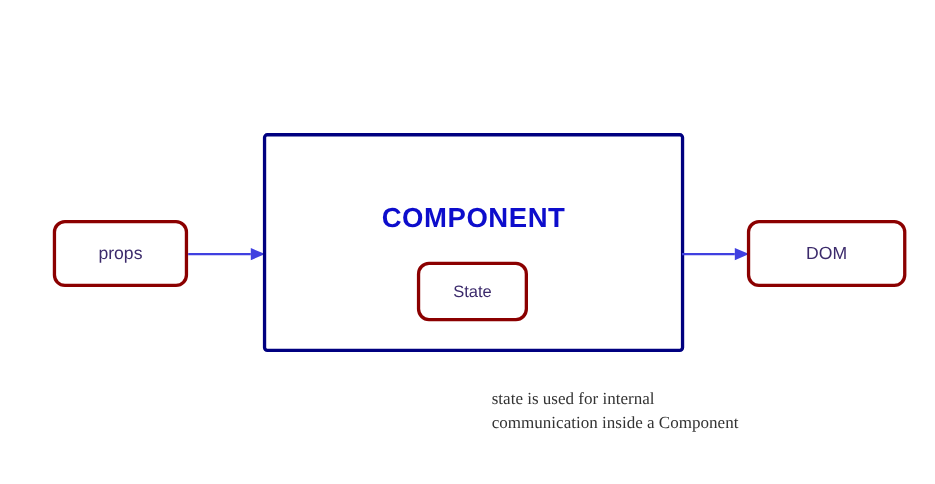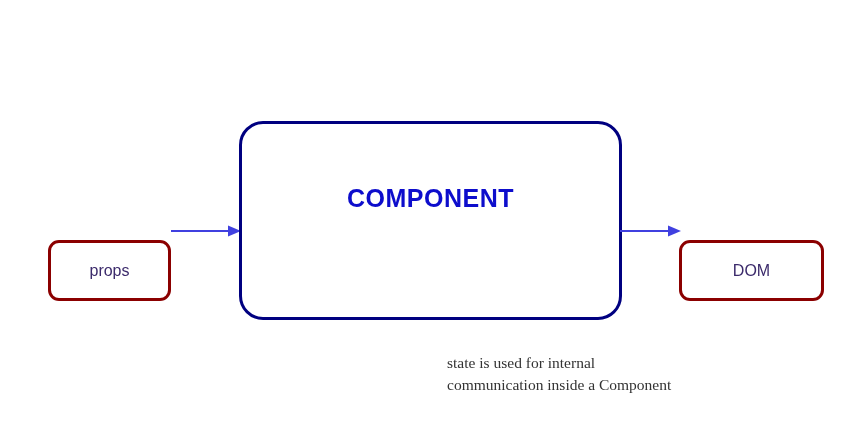--- a/index.html
+++ b/index.html
@@ -19,21 +19,20 @@
   }
 
   
   .node-box {
     position: absolute;
     box-sizing: border-box;
     background: #ffffff;
     display: flex;
     align-items: center;
     justify-content: center;
-    margin-top: 40px;
   }
 
   .red-box {
     border: 3px solid #8b0000;
     border-radius: 11px;
   }
 
   .red-box .node-label {
     color: #3b2a6b;
     font-family: "Liberation Sans", sans-serif;
@@ -61,21 +60,21 @@
 
   
   #component-box {
     position: absolute;
     box-sizing: border-box;
     left: 239px;
     top: 121px;
     width: 383px;
     height: 199px;
     border: 3px solid #000080;
-    border-radius: 24px;
+    border-radius: 4px;
     background: #ffffff;
   }
 
   #component-title {
     position: absolute;
     left: 0;
     right: 0;
     top: 62px;
     text-align: center;
     color: #0d0dcc;
@@ -140,20 +139,23 @@
 
   <svg id="arrow-props-component" class="arrow" viewBox="0 0 70 14">
     <line x1="0" y1="7" x2="57" y2="7" stroke="#4040e0" stroke-width="2"></line>
     <polygon points="57,1.5 70,7 57,12.5" fill="#4040e0"></polygon>
   </svg>
 
   <div id="component-box">
     <div id="component-title">COMPONENT</div>
   </div>
 
+  <div id="state-box" class="node-box red-box">
+    <span class="node-label">State</span>
+  </div>
 
   <svg id="arrow-component-dom" class="arrow" viewBox="0 0 61 14">
     <line x1="0" y1="7" x2="48" y2="7" stroke="#4040e0" stroke-width="2"></line>
     <polygon points="48,1.5 61,7 48,12.5" fill="#4040e0"></polygon>
   </svg>
 
   <div id="dom-box" class="node-box red-box">
     <span class="node-label">DOM</span>
   </div>
 

